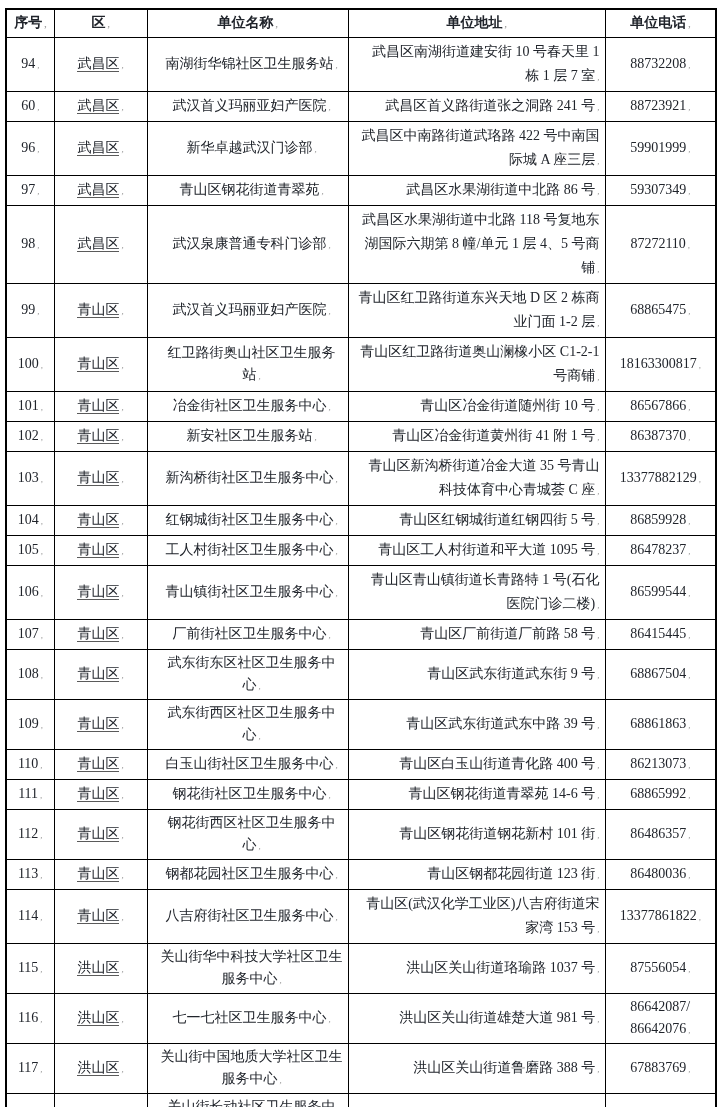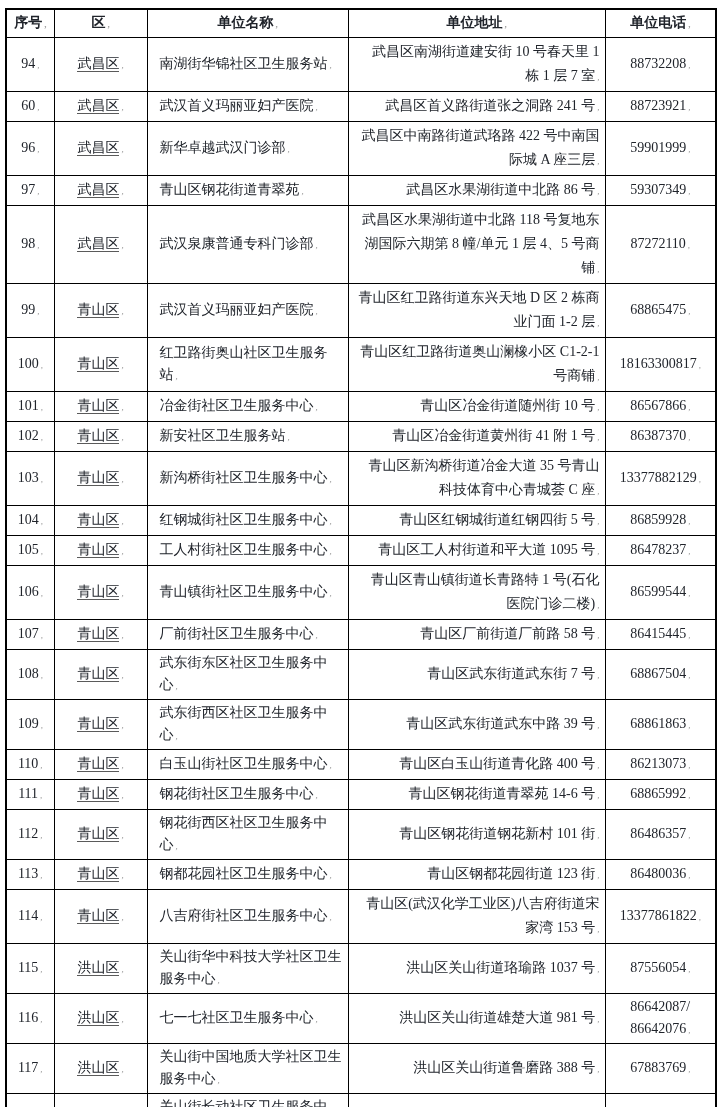--- a/index.html
+++ b/index.html
@@ -32,21 +32,21 @@
   }
   .doc-table th {
     font-weight: bold;
     text-align: center;
     height: 22px;
   }
   td.c-no, td.c-district, td.c-phone {
     text-align: center;
   }
   td.c-name {
-    text-align: left;
+    text-align: center;
     padding-left: 12px;
     padding-right: 4px;
   }
   td.c-addr {
     text-align: right;
     padding-left: 9px;
     padding-right: 5px;
     line-height: 24px;
   }
   td.c-phone .t {
@@ -194,21 +194,21 @@
     <td class="c-district"><span class="t u">青山区</span></td>
     <td class="c-name"><span class="t">厂前街社区卫生服务中心</span></td>
     <td class="c-addr"><span class="t">青山区厂前街道厂前路 58 号</span></td>
     <td class="c-phone"><span class="t">86415445</span></td>
   </tr>
 
   <tr>
     <td class="c-no"><span class="t">108</span></td>
     <td class="c-district"><span class="t u">青山区</span></td>
     <td class="c-name"><span class="t">武东街东区社区卫生服务中心</span></td>
-    <td class="c-addr"><span class="t">青山区武东街道武东街 7 号</span></td>
+    <td class="c-addr"><span class="t">青山区武东街道武东街 9 号</span></td>
     <td class="c-phone"><span class="t">68867504</span></td>
   </tr>
 
   <tr>
     <td class="c-no"><span class="t">109</span></td>
     <td class="c-district"><span class="t u">青山区</span></td>
     <td class="c-name"><span class="t">武东街西区社区卫生服务中心</span></td>
     <td class="c-addr"><span class="t">青山区武东街道武东中路 39 号</span></td>
     <td class="c-phone"><span class="t">68861863</span></td>
   </tr>

